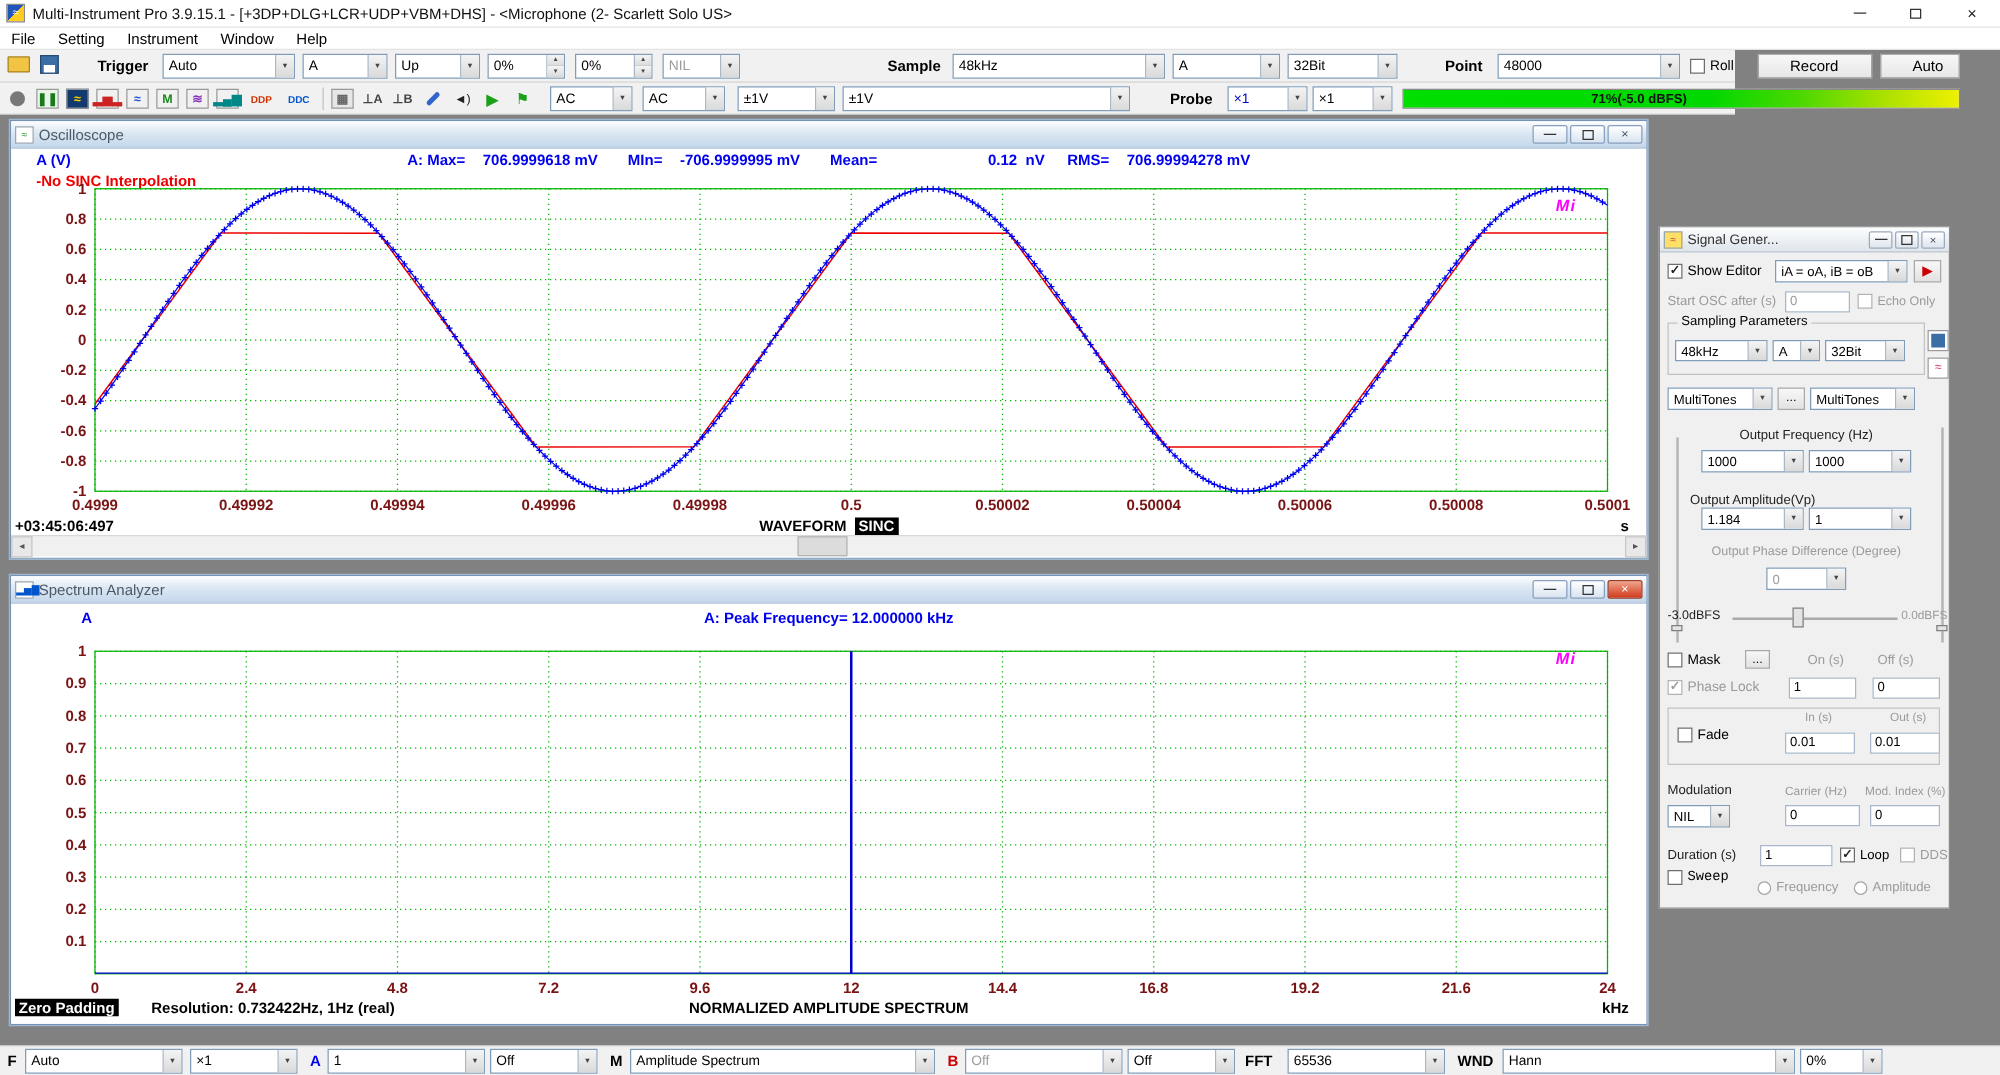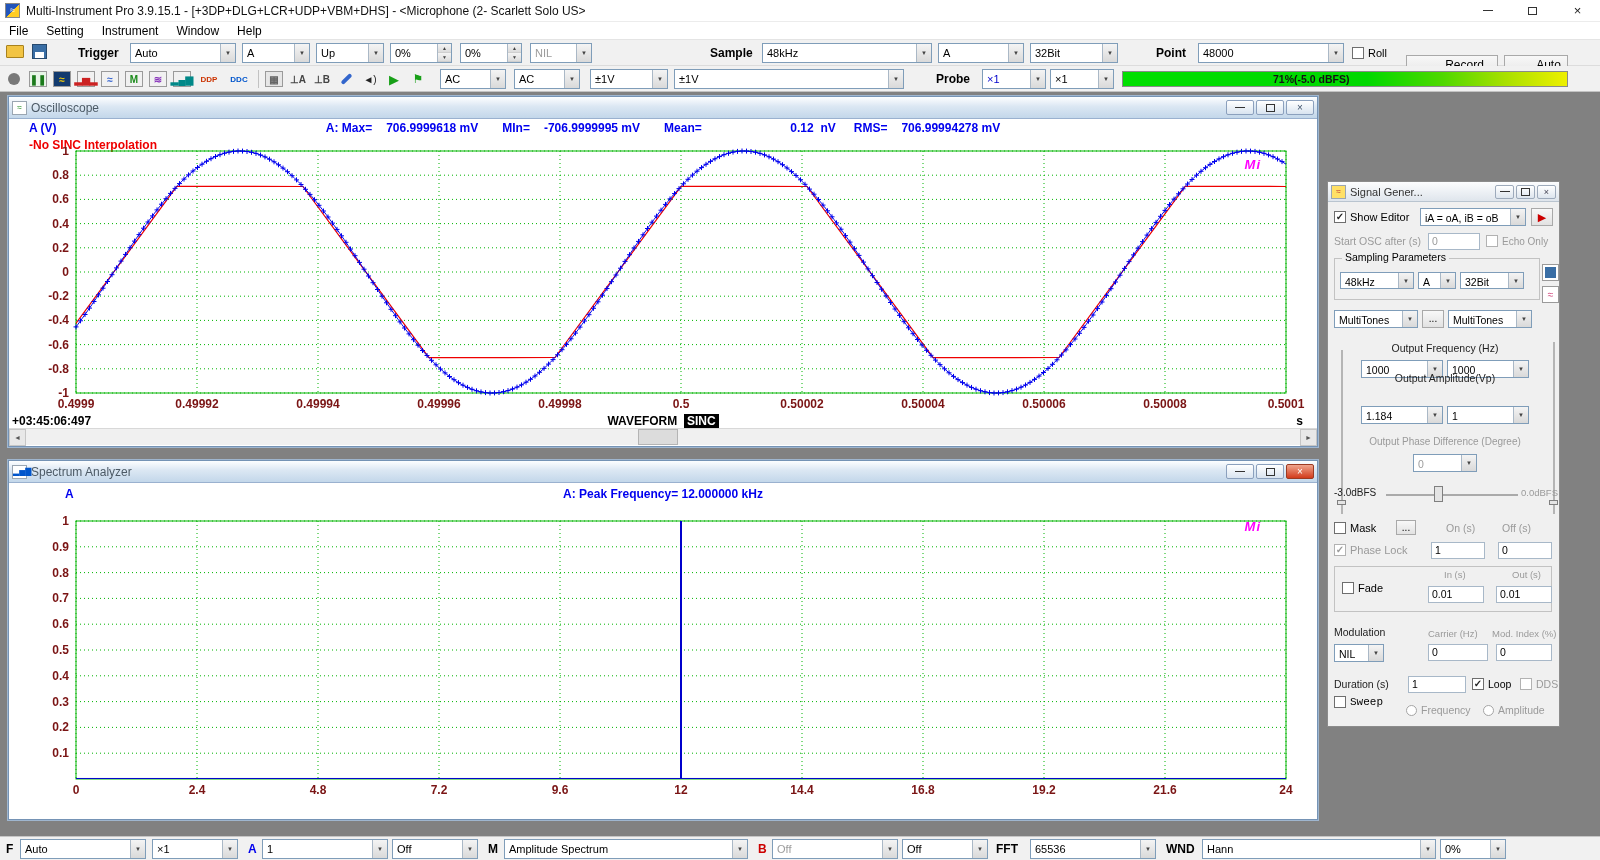--- a/index.html
+++ b/index.html
@@ -14,41 +14,41 @@
 #title-text{font-size:12px;color:#111;white-space:nowrap;}
 .cap-btns{margin-left:auto;display:flex;height:22px;}
 .cap-btn{width:45px;height:22px;display:flex;align-items:center;justify-content:center;color:#222;}
 .ic-min{width:10px;height:1.5px;background:#333;}
 .ic-max{width:9px;height:8px;border:1.2px solid #333;}
 .ic-x{font-size:13px;line-height:13px;}
 
 #menubar{position:absolute;left:0;top:22px;width:1600px;height:18px;background:#fff;display:flex;align-items:center;border-bottom:1px solid #e4e4e4;}
 .menu-item{padding:1px 9px;font-size:12px;}
 
-.toolbar{position:absolute;left:0;width:1600px;height:26px;background:#f1f1f1;}
+.toolbar{position:absolute;left:0;width:1388px;height:26px;background:#f1f1f1;}
 #toolbar1{top:40px;border-bottom:1px solid #dcdcdc;}
 #toolbar2{top:66px;border-bottom:1px solid #c3c3c3;}
 .tlabel{position:absolute;top:0;height:26px;line-height:26px;font-weight:bold;font-size:12px;}
 
 
 .combo{position:absolute;top:3px;height:20px;background:#fff;border:1px solid #7f9db9;display:flex;align-items:stretch;font-size:11px;}
 .combo .ct{flex:1;padding:1px 4px;line-height:16px;white-space:nowrap;overflow:hidden;}
 .combo .ca{width:15px;background:linear-gradient(#f4f4f4,#d9d9d9);border-left:1px solid #aab8c6;display:flex;align-items:center;justify-content:center;font-size:6px;color:#444;}
 .combo.dis .ct{color:#9c9c9c;}
 .combo.h18{height:18px;font-size:10.5px;}
 .combo.h17{height:17px;font-size:10.5px;}
 
 
 .spin{position:absolute;top:3px;height:20px;background:#fff;border:1px solid #7f9db9;display:flex;font-size:11px;}
 .spin .ct{flex:1;padding:1px 4px;line-height:16px;}
 .spin .sb{width:14px;display:flex;flex-direction:column;border-left:1px solid #aab8c6;}
 .spin .sb i{flex:1;font-style:normal;font-size:5px;display:flex;align-items:center;justify-content:center;background:linear-gradient(#f4f4f4,#dcdcdc);color:#444;border-bottom:1px solid #cfcfcf;}
 
 
-.tbtn{position:absolute;top:15px;height:20px;border:1px solid #a9a9a9;background:linear-gradient(#f8f8f8,#e6e6e6);text-align:center;line-height:18px;font-size:12px;padding-left:25px;}
+.tbtn{position:absolute;top:3px;height:20px;border:1px solid #a9a9a9;background:linear-gradient(#f8f8f8,#e6e6e6);text-align:left;line-height:18px;font-size:12px;padding-left:25px;}
 
 
 .cb{position:absolute;display:flex;align-items:center;gap:4px;font-size:11px;}
 .cbox{width:12px;height:12px;border:1px solid #6e6e6e;background:#fff;font-size:10px;line-height:10px;text-align:center;color:#222;flex:none;}
 .cb.checked .cbox::before{content:"✓";font-weight:bold;}
 .cb.dis{color:#9a9a9a;}
 .cb.dis .cbox{border-color:#b2b2b2;color:#9a9a9a;}
 .radio{position:absolute;display:flex;align-items:center;gap:4px;font-size:10.5px;color:#9a9a9a;}
 .rdot{width:11px;height:11px;border:1px solid #a5a5a5;border-radius:50%;background:#fff;flex:none;}
 
@@ -438,20 +438,26 @@
           <text x="59" y="198.60000000000002" text-anchor="end">0.3</text>
           <line x1="66" y1="220.4" x2="1276" y2="220.4" stroke="#00b400" stroke-width="1" stroke-dasharray="1,3"></line>
           <text x="59" y="224.4" text-anchor="end">0.2</text>
           <line x1="66" y1="246.2" x2="1276" y2="246.2" stroke="#00b400" stroke-width="1" stroke-dasharray="1,3"></line>
           <text x="59" y="250.2" text-anchor="end">0.1</text>
           <rect x="66" y="14" width="1210" height="258" fill="none" stroke="#00b400" stroke-width="1"></rect>
           <line x1="66" y1="271.484" x2="1276" y2="271.484" stroke="#0000cc" stroke-width="1"></line>
           <line x1="671" y1="272" x2="671" y2="14" stroke="#0000cc" stroke-width="2"></line>
         </svg>
       <span class="mi-logo" style="right:56px;top:36px;">Mi</span>
+      <div class="plot-bottom" style="top:316px;">
+        <span class="badge" style="position:absolute;left:3px;">Zero Padding</span>
+        <span style="position:absolute;left:112px;">Resolution: 0.732422Hz, 1Hz (real)</span>
+        <span style="position:absolute;left:0;right:0;text-align:center;">NORMALIZED AMPLITUDE SPECTRUM</span>
+        <span style="position:absolute;right:14px;">kHz</span>
+      </div>
     </div>
   </div>
 
   <div id="siggen">
     <div id="sg-title">
       <span class="win-icon" style="background:#ffe066;color:#b33;">≈</span>
       <span class="t">Signal Gener...</span>
       <span style="margin-left:auto;display:flex;gap:2px;">
         <span class="sg-btn">
             <i class="ic-min"></i>
@@ -522,21 +528,21 @@
     <div class="sg-lbl" style="left:24px;top:160px;width:186px;text-align:center;">Output Frequency (Hz)</div>
     <span class="combo h18" style="left:33px;top:178px;width:82px;">
         <span class="ct">1000</span>
         <span class="ca">▼</span>
       </span>
     <span class="combo h18" style="left:119px;top:178px;width:82px;">
         <span class="ct">1000</span>
         <span class="ca">▼</span>
       </span>
 
-    <div class="sg-lbl" style="left:24px;top:190px;width:186px;text-align:center;">Output Amplitude(Vp)</div>
+    <div class="sg-lbl" style="left:24px;top:212px;width:186px;text-align:left;">Output Amplitude(Vp)</div>
     <span class="combo h18" style="left:33px;top:224px;width:82px;">
         <span class="ct">1.184</span>
         <span class="ca">▼</span>
       </span>
     <span class="combo h18" style="left:119px;top:224px;width:82px;">
         <span class="ct">1</span>
         <span class="ca">▼</span>
       </span>
 
     <div class="sg-lbl gray" style="left:14px;top:254px;width:206px;text-align:center;font-size:10px;">Output Phase Difference (Degree)</div>

